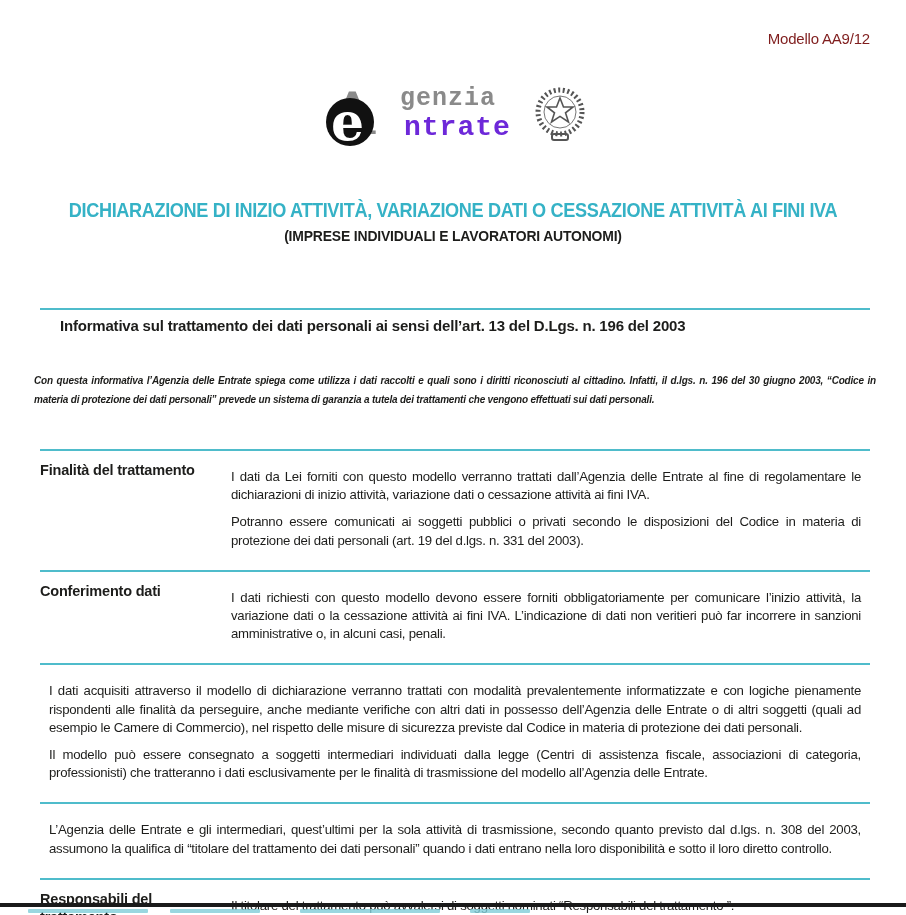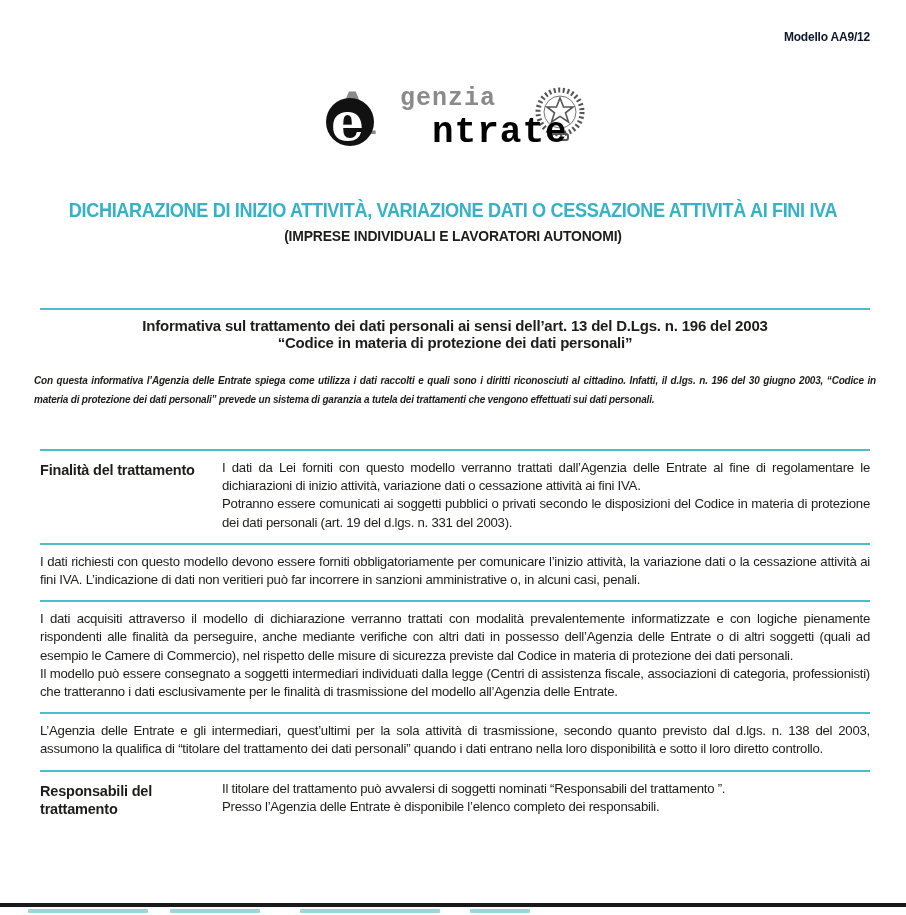--- a/index.html
+++ b/index.html
@@ -5,54 +5,54 @@
   html,body{margin:0;padding:0;background:#ffffff;}
   body{
     width:906px;height:915px;position:relative;overflow:hidden;
     font-family:"Liberation Sans",sans-serif;color:#1d1d1b;
   }
   .page{position:absolute;inset:0;}
 
   
   .model-label{
     position:absolute;top:30px;right:36px;
-    color:#0f172a;font-weight:bold;font-size:12px;letter-spacing:-0.2px;
+    color:#7f1d1d;font-weight:normal;font-size:15px;letter-spacing:-0.2px;
   }
 
   
   .logo{
     position:absolute;top:82px;left:0;right:0;
     display:flex;justify-content:center;align-items:flex-start;gap:6px;
     height:70px;
   }
   .logo-mark{position:relative;width:74px;height:66px;}
   .logo-words{position:relative;width:120px;height:66px;font-family:"Liberation Mono","DejaVu Sans Mono",monospace;font-weight:bold;}
   .logo-word-top{position:absolute;top:2px;left:0;font-size:25px;color:#8a8a8a;letter-spacing:1px;}
-  .logo-word-bottom{position:absolute;top:30px;left:4px;font-size:36px;color:#000000;letter-spacing:1px;margin-left:28px;}
+  .logo-word-bottom{position:absolute;top:30px;left:4px;font-size:28px;color:#6d28d9;letter-spacing:1px;}
   .logo-emblem{margin-left:8px;margin-top:2px;}
 
   
   .doc-title{
     position:absolute;top:199px;left:0;right:0;text-align:center;
     color:#35b2c6;font-weight:bold;font-size:19.5px;letter-spacing:-0.4px;
     transform:scaleX(0.93);
   }
   .doc-subtitle{
     position:absolute;top:227px;left:0;right:0;text-align:center;
     color:#1d1d1b;font-weight:bold;font-size:15px;letter-spacing:-0.2px;
     transform:scaleX(0.93);
   }
 
   
   .rule-top{
     position:absolute;top:308px;left:40px;right:36px;
     border-top:2px solid #4fbccb;
   }
   .inform-heading{
-    position:absolute;top:317px;left:60px;right:56px;text-align:center;
+    position:absolute;top:317px;left:60px;right:56px;
     font-weight:bold;font-size:15px;line-height:17px;letter-spacing:-0.2px;
   }
   .intro{
     position:absolute;top:371px;left:34px;right:30px;
     font-style:italic;font-weight:bold;font-size:10px;line-height:19px;
     text-align:justify;letter-spacing:-0.2px;
   }
 
   
   .sections{
@@ -64,21 +64,21 @@
   }
   .section-label{
     width:182px;flex:0 0 182px;
     font-weight:bold;font-size:14.5px;line-height:18px;letter-spacing:-0.2px;
     padding-top:2px;
   }
   .section-text{
     flex:1;font-size:13.2px;line-height:18.2px;text-align:justify;
     letter-spacing:-0.25px;
   }
-  .section-text p{margin:0;}
+  .section-text p{margin:9px;}
 
   
   .cut-bar{
     position:absolute;left:0;right:0;top:903px;height:4px;background:#1a1a1a;
   }
   .cut-dashes{position:absolute;left:0;right:0;top:908px;height:7px;}
   .cut-dashes span{
     position:absolute;top:1px;height:4px;background:#7fcdd8;opacity:.8;border-radius:1px;
   }
   .cut-dashes .d1{left:28px;width:120px;}
@@ -115,50 +115,50 @@
     </div>
   </div>
 
   <div class="doc-title">DICHIARAZIONE DI INIZIO ATTIVITÀ, VARIAZIONE DATI O CESSAZIONE ATTIVITÀ AI FINI IVA</div>
   <div class="doc-subtitle">(IMPRESE INDIVIDUALI E LAVORATORI AUTONOMI)</div>
 
   <div class="rule-top"></div>
 
   <div class="inform-heading">
     <div>Informativa sul trattamento dei dati personali ai sensi dell’art. 13 del D.Lgs. n. 196 del 2003</div>
-    <div>“Codice in materia di protezione dei dati personali”</div>
   </div>
 
   <div class="intro">Con questa informativa l’Agenzia delle Entrate spiega come utilizza i dati raccolti e quali sono i diritti riconosciuti al cittadino. Infatti, il d.lgs. n. 196 del 30 giugno 2003, “Codice in materia di protezione dei dati personali” prevede un sistema di garanzia a tutela dei trattamenti che vengono effettuati sui dati personali.</div>
 
   <div class="sections">
     <div class="section-row">
       <div class="section-label">Finalità del trattamento</div>
       <div class="section-text">
           <p>I dati da Lei forniti con questo modello verranno trattati dall’Agenzia delle Entrate al fine di regolamentare le dichiarazioni di inizio attività, variazione dati o cessazione attività ai fini IVA.</p>
           <p>Potranno essere comunicati ai soggetti pubblici o privati secondo le disposizioni del Codice in materia di protezione dei dati personali (art. 19 del d.lgs. n. 331 del 2003).</p>
         </div>
     </div>
 
     <div class="section-row">
+      <div class="section-label">Conferimento dati</div>
       <div class="section-text">
           <p>I dati richiesti con questo modello devono essere forniti obbligatoriamente per comunicare l’inizio attività, la variazione dati o la cessazione attività ai fini IVA. L’indicazione di dati non veritieri può far incorrere in sanzioni amministrative o, in alcuni casi, penali.</p>
         </div>
     </div>
 
     <div class="section-row">
       <div class="section-text">
           <p>I dati acquisiti attraverso il modello di dichiarazione verranno trattati con modalità prevalentemente informatizzate e con logiche pienamente rispondenti alle finalità da perseguire, anche mediante verifiche con altri dati in possesso dell’Agenzia delle Entrate o di altri soggetti (quali ad esempio le Camere di Commercio), nel rispetto delle misure di sicurezza previste dal Codice in materia di protezione dei dati personali.</p>
           <p>Il modello può essere consegnato a soggetti intermediari individuati dalla legge (Centri di assistenza fiscale, associazioni di categoria, professionisti) che tratteranno i dati esclusivamente per le finalità di trasmissione del modello all’Agenzia delle Entrate.</p>
         </div>
     </div>
 
     <div class="section-row">
       <div class="section-text">
-          <p>L’Agenzia delle Entrate e gli intermediari, quest’ultimi per la sola attività di trasmissione, secondo quanto previsto dal d.lgs. n. 138 del 2003, assumono la qualifica di “titolare del trattamento dei dati personali” quando i dati entrano nella loro disponibilità e sotto il loro diretto controllo.</p>
+          <p>L’Agenzia delle Entrate e gli intermediari, quest’ultimi per la sola attività di trasmissione, secondo quanto previsto dal d.lgs. n. 308 del 2003, assumono la qualifica di “titolare del trattamento dei dati personali” quando i dati entrano nella loro disponibilità e sotto il loro diretto controllo.</p>
         </div>
     </div>
 
     <div class="section-row">
       <div class="section-label">Responsabili del trattamento</div>
       <div class="section-text">
           <p>Il titolare del trattamento può avvalersi di soggetti nominati “Responsabili del trattamento ”.</p>
           <p>Presso l’Agenzia delle Entrate è disponibile l’elenco completo dei responsabili.</p>
         </div>
     </div>

